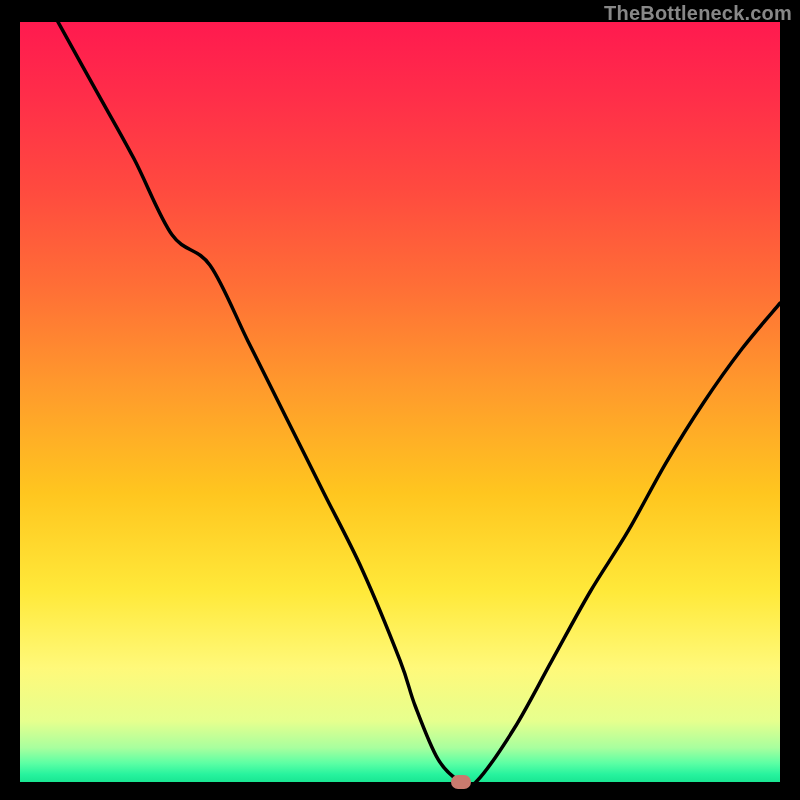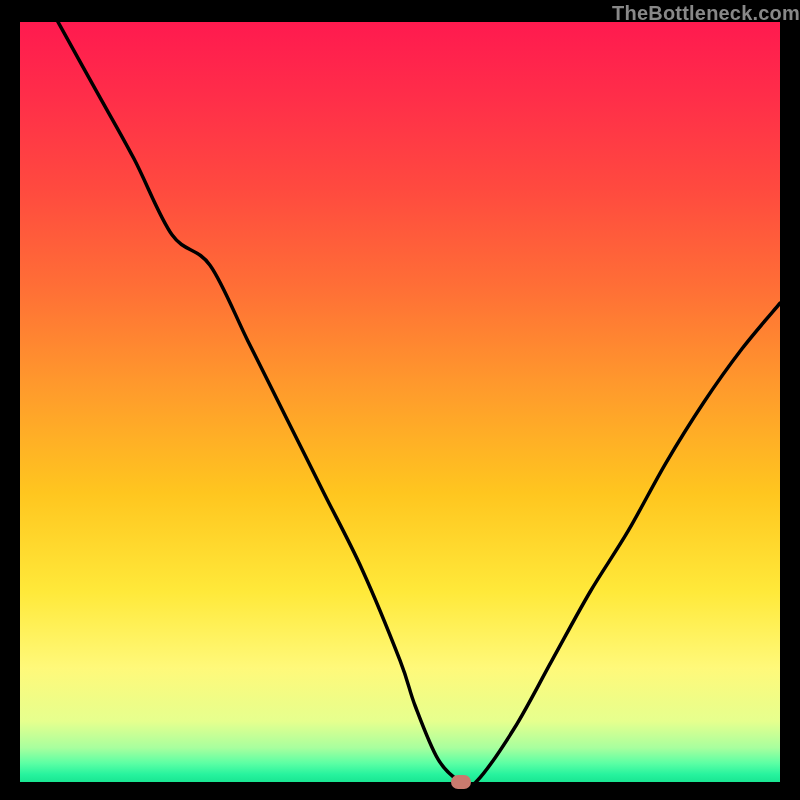--- a/index.html
+++ b/index.html
@@ -13,21 +13,21 @@
   }
   .outer {
     position: relative;
     width: 800px;
     height: 800px;
     background: #000;
   }
   .watermark {
     position: absolute;
     top: 2px;
-    right: 0;
+    right: 8px;
     color: #888;
     font-size: 20px;
     font-weight: 600;
     letter-spacing: 0.2px;
     z-index: 5;
   }
   .plot-area {
     position: absolute;
     left: 20px;
     top: 22px;

